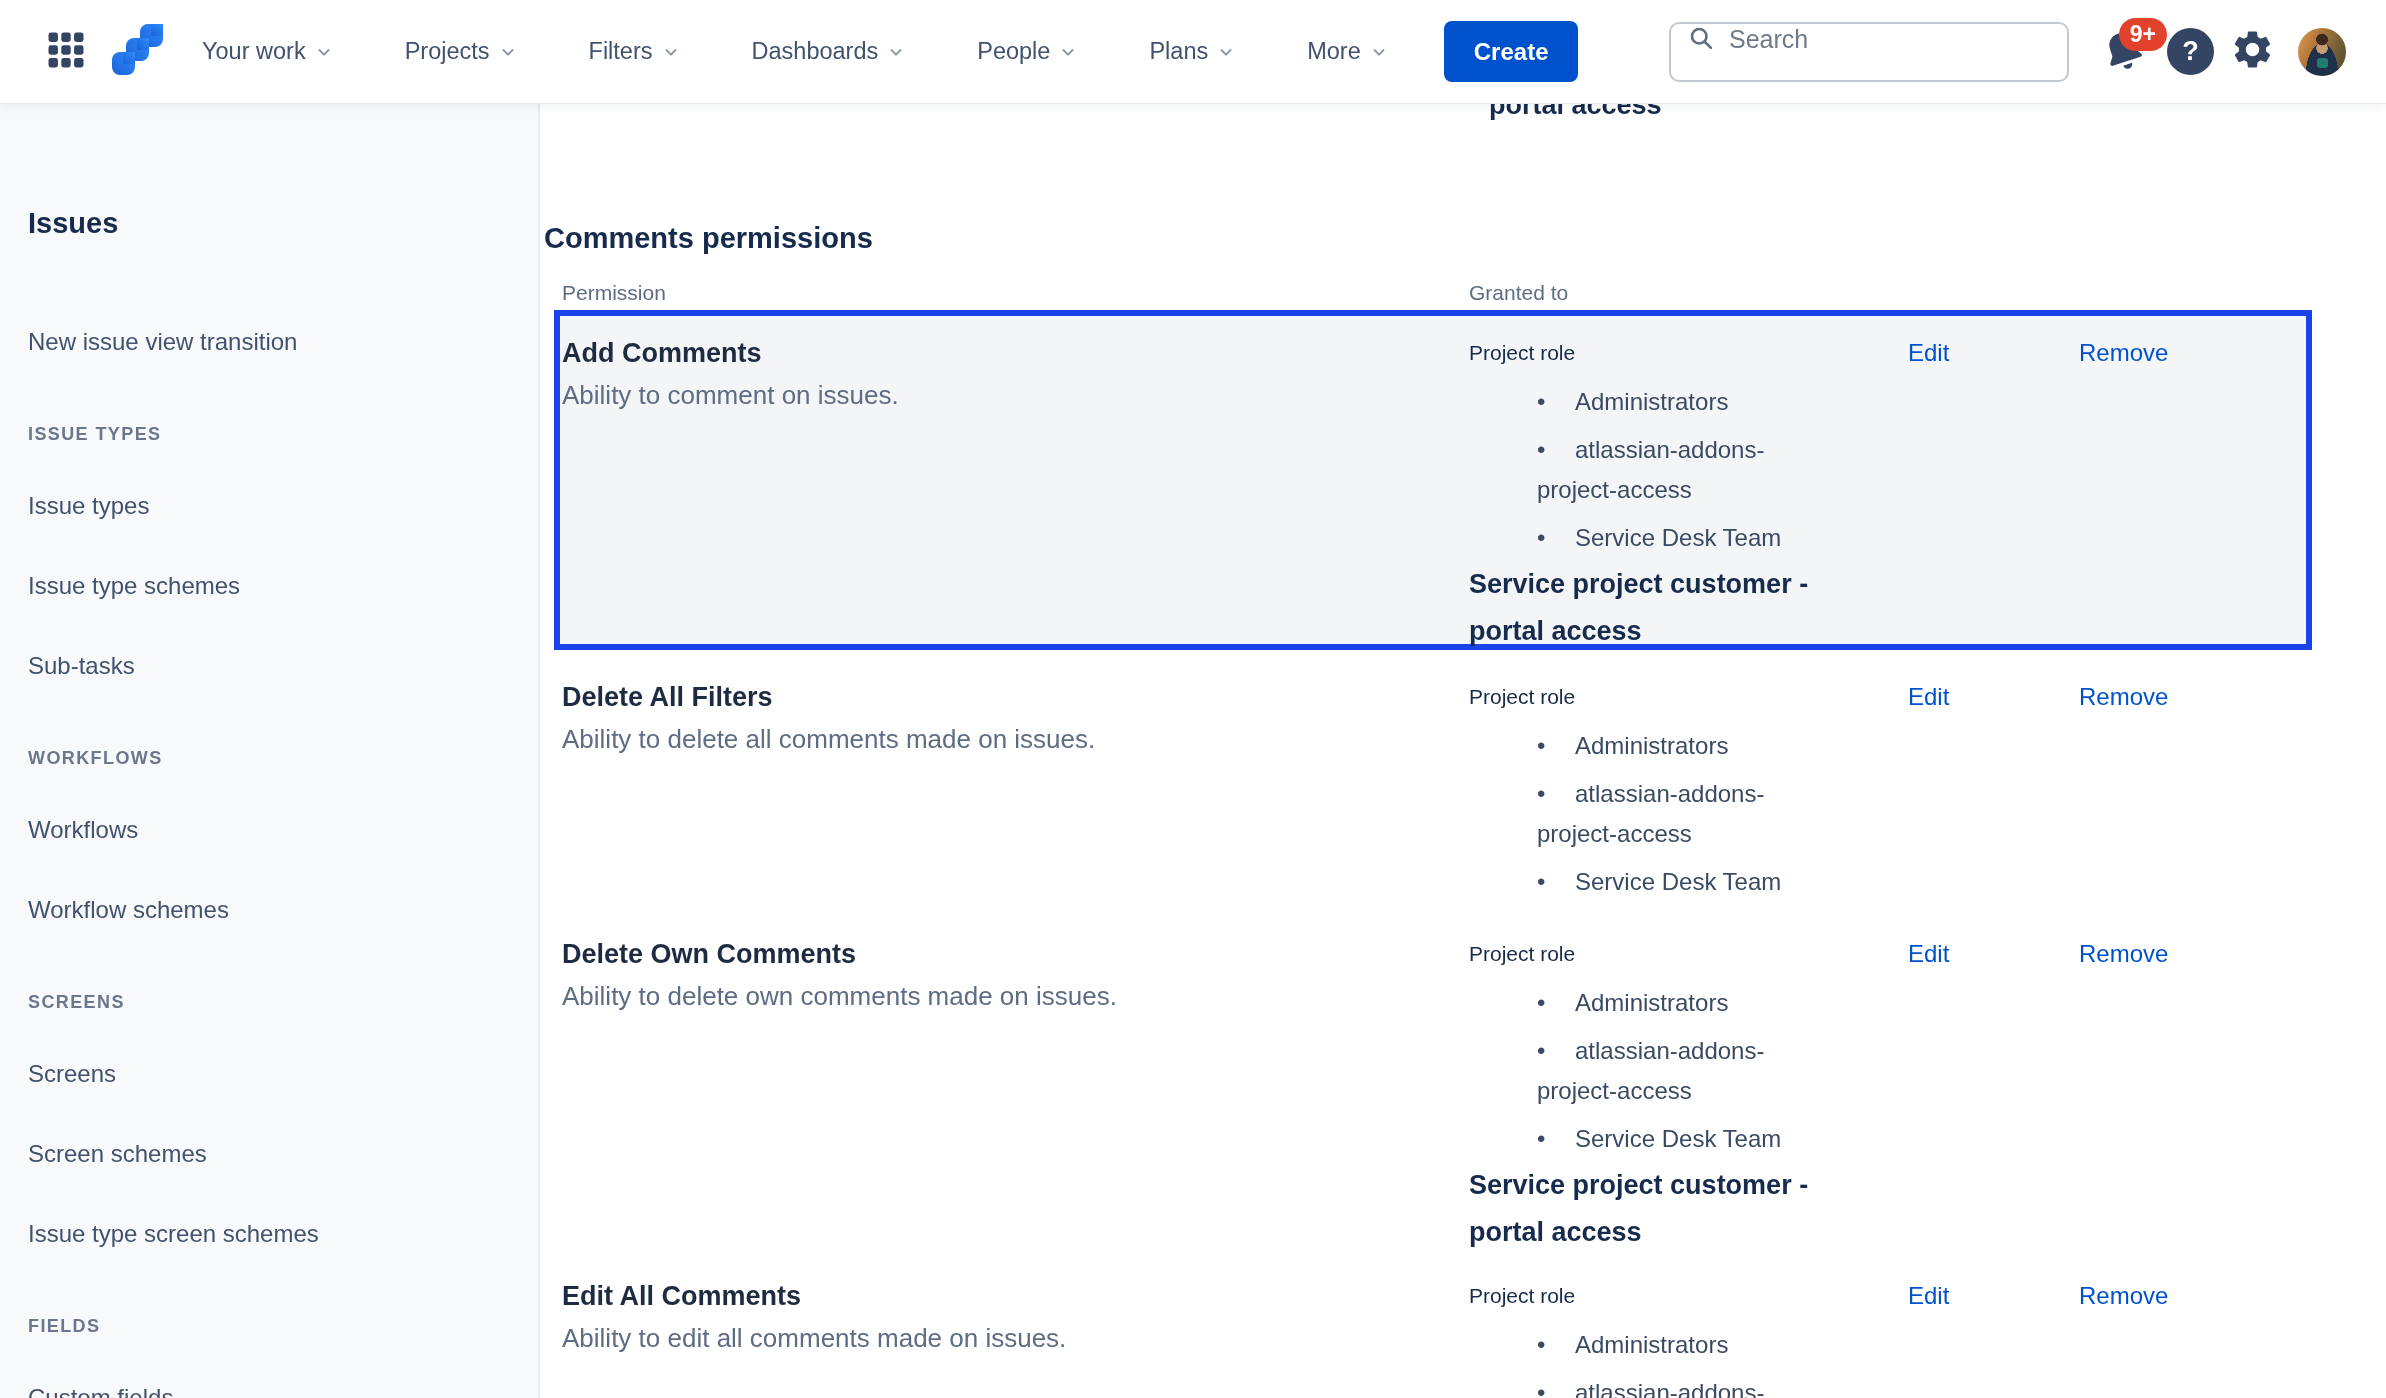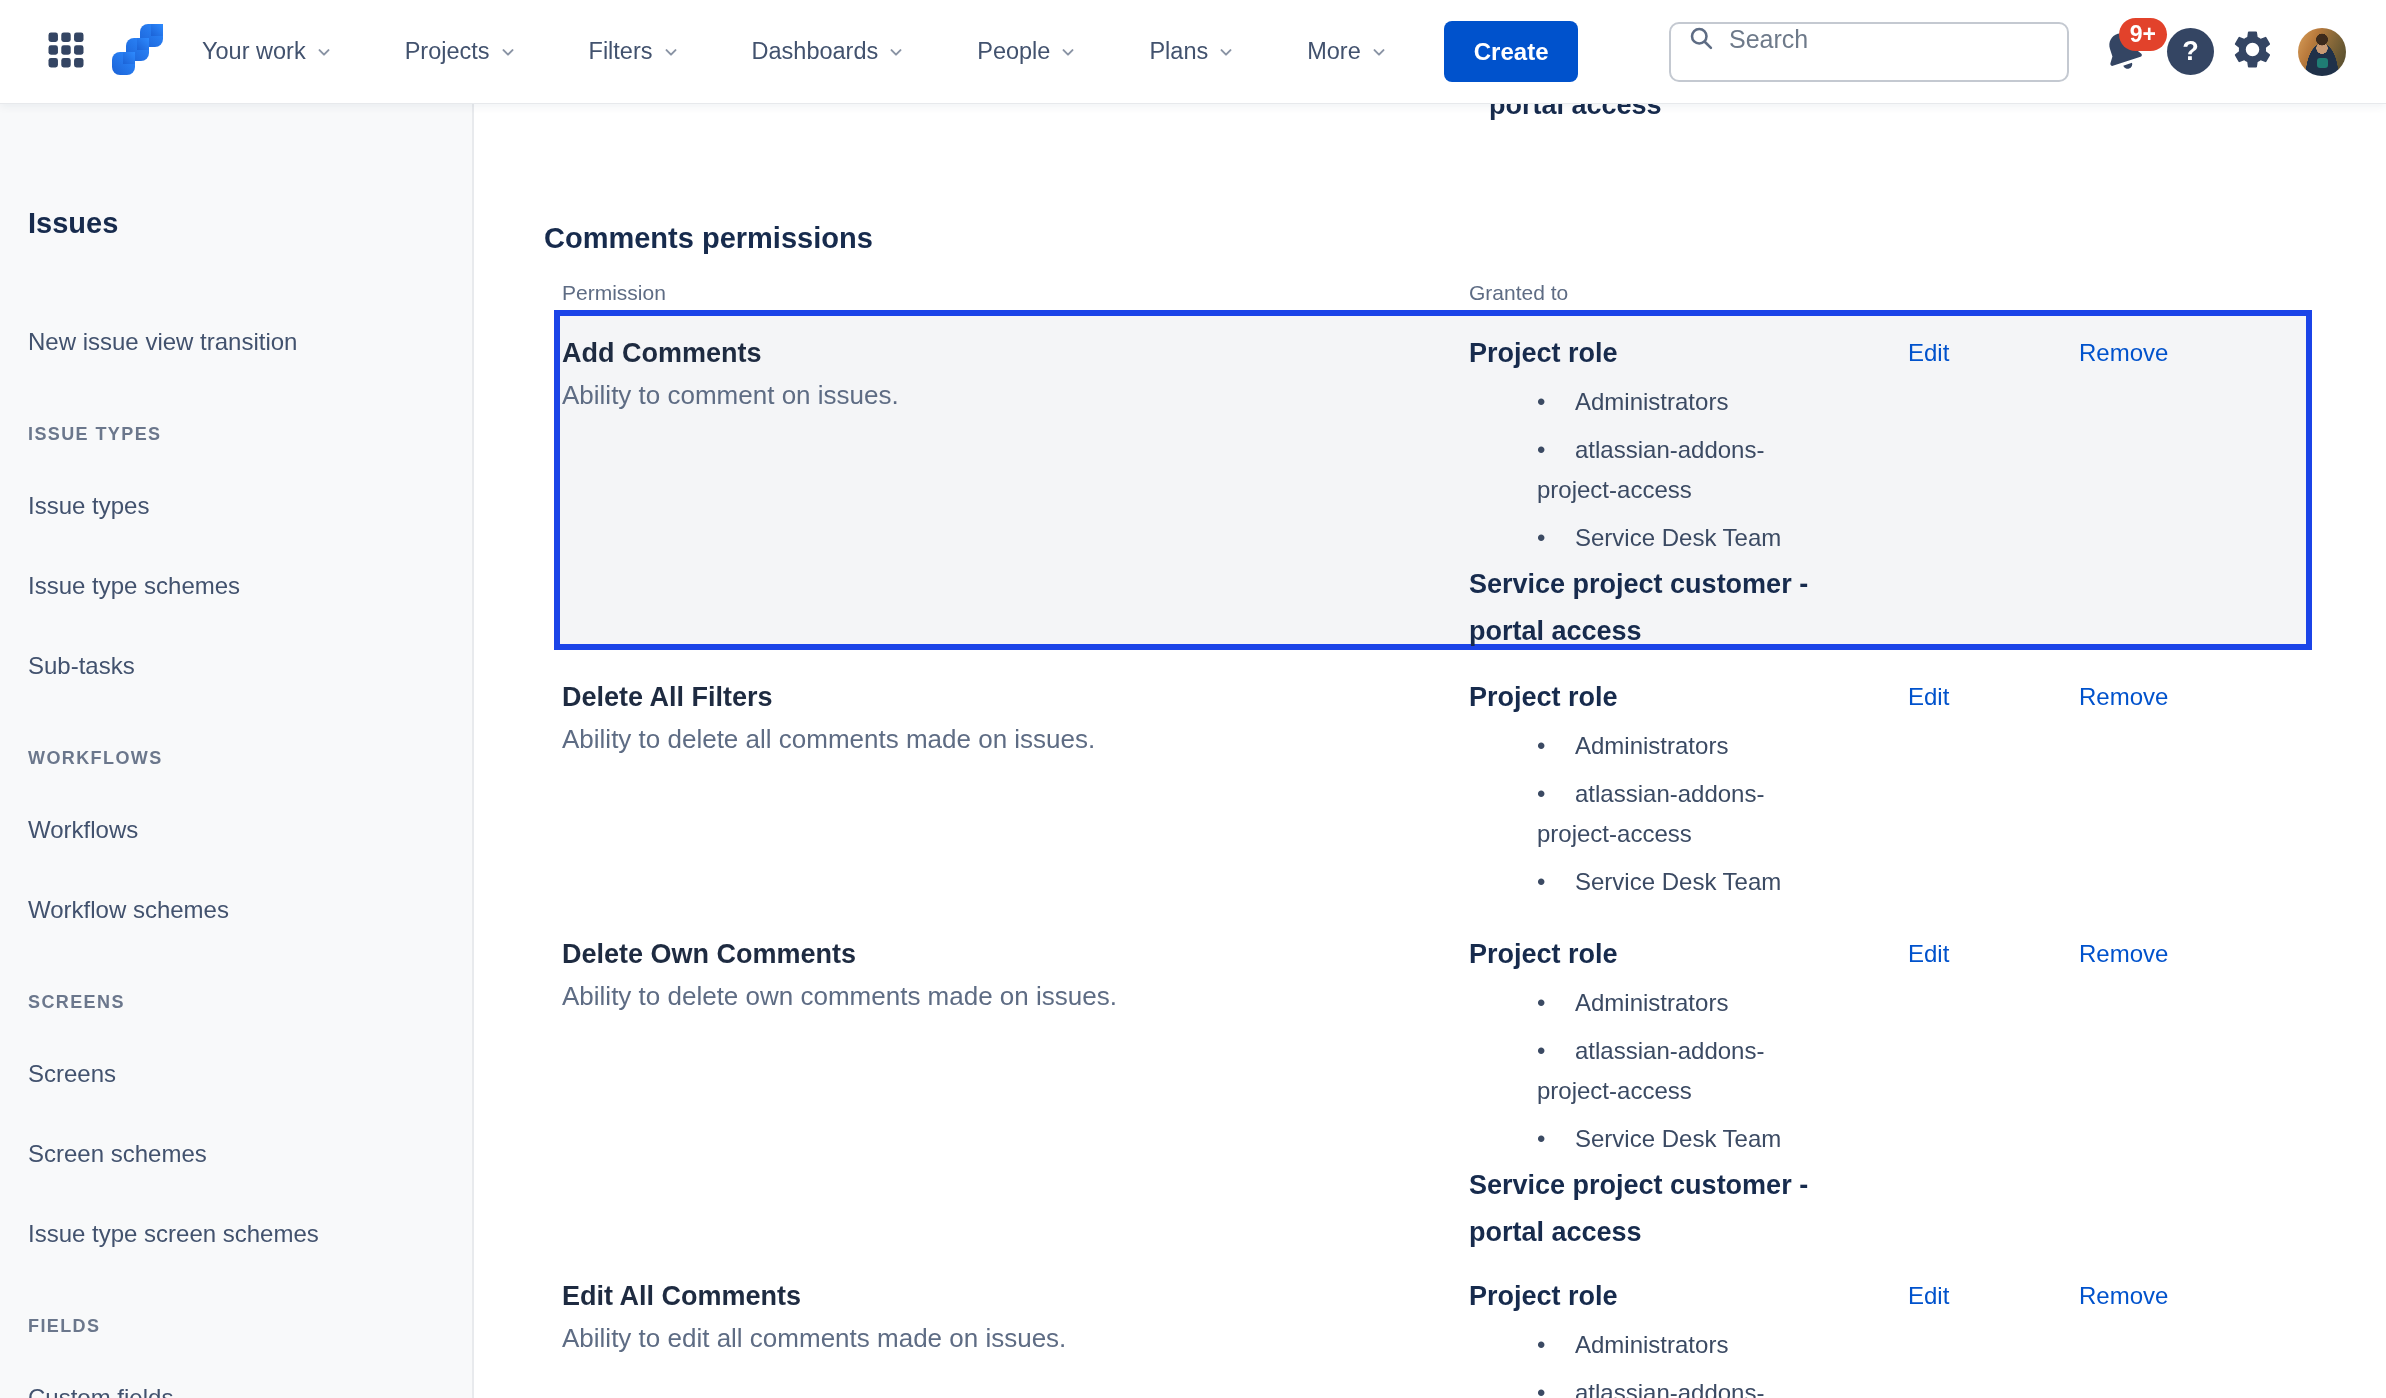--- a/index.html
+++ b/index.html
@@ -61,21 +61,21 @@
       radial-gradient(circle at 50% 42%, #c99a74 0 15%, transparent 16%),
       radial-gradient(ellipse at 50% 102%, #1f3149 0 48%, transparent 49%),
       linear-gradient(115deg, #d9a05b 0%, #b97a3c 30%, #8a6a3a 55%, #6c5a33 75%, #4f4a2e 100%);
   }
   .avatar::after{ 
     content:"";position:absolute;left:19px;top:30px;width:11px;height:10px;background:#1f7d74;border-radius:3px;
   }
 
   
   .sidebar{
-    position:absolute;top:104px;left:0;width:474px;bottom:0;background:var(--side-bg);
+    position:absolute;top:104px;left:0;width:540px;bottom:0;background:var(--side-bg);
     border-right:2px solid #E8EAED;padding:0 24px 0 28px;overflow:hidden;z-index:5;
   }
   .side-title{font-size:29px;font-weight:700;color:var(--ink);line-height:30px;margin-top:104px;}
   .side-item{font-size:24px;color:#42526E;line-height:30px;margin-top:50px;cursor:pointer;}
   .side-section{font-size:18px;font-weight:700;letter-spacing:1.4px;color:#6B778C;line-height:22px;margin-top:66px;}
   .side-title + .side-item{margin-top:89px;}
   .side-section + .side-item{margin-top:46px;}
 
   
   .content{position:absolute;left:476px;top:104px;right:0;bottom:0;background:#fff;overflow:hidden;}
@@ -88,21 +88,21 @@
   .hl-box{
     position:absolute;left:78px;top:206px;width:1758px;height:340px;
     border:6px solid var(--highlight);background:#F4F5F7;
   }
   .perm-row{position:absolute;left:86px;width:1740px;}
   .perm-row.in-box{left:2px;top:20px;right:2px;width:auto;}
   .perm-cell{position:absolute;left:0;top:0;width:900px;}
   .row-title{font-size:27px;font-weight:700;color:#1E2B41;line-height:34px;}
   .row-desc{margin-top:12px;font-size:26px;color:var(--muted);line-height:26px;}
   .granted-cell{position:absolute;left:907px;top:0;width:460px;}
-  .g-head{font-size:27px;font-weight:700;color:var(--ink);line-height:34px;margin-bottom:12px;}
+  .g-head{font-size:21px;font-weight:400;color:var(--ink);line-height:34px;margin-bottom:12px;}
   .g-bullet{padding-left:68px;font-size:24px;color:#3B4A63;line-height:40px;margin-top:8px;}
   .g-bullet .dot{display:inline-block;width:38px;}
   .g-cont{padding-left:68px;font-size:24px;color:#3B4A63;line-height:40px;margin-top:0;}
   .g-bold{font-size:27px;font-weight:700;color:var(--ink);line-height:41px;margin-top:6px;}
   .link{position:absolute;top:3px;font-size:24px;color:var(--accent);cursor:pointer;white-space:nowrap;}
   .link.edit{left:1346px;}
   .link.remove{left:1517px;}
 </style>
 </head>
 <body>

